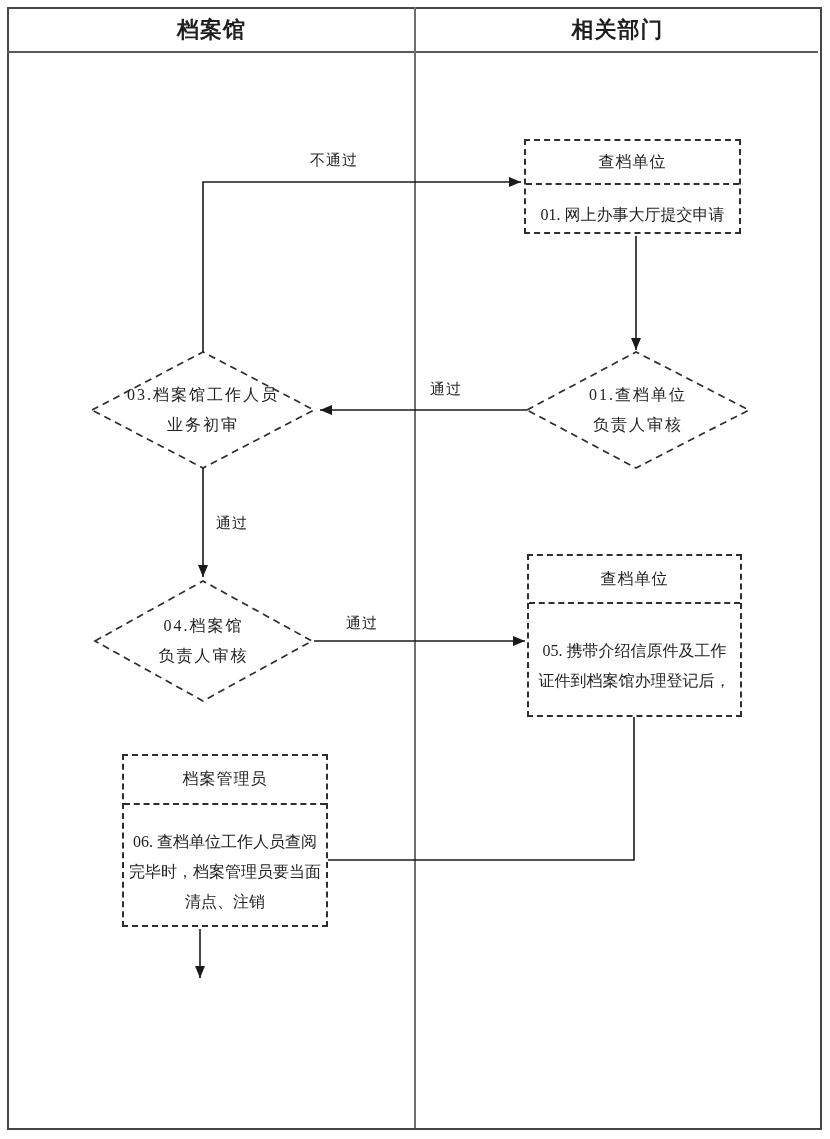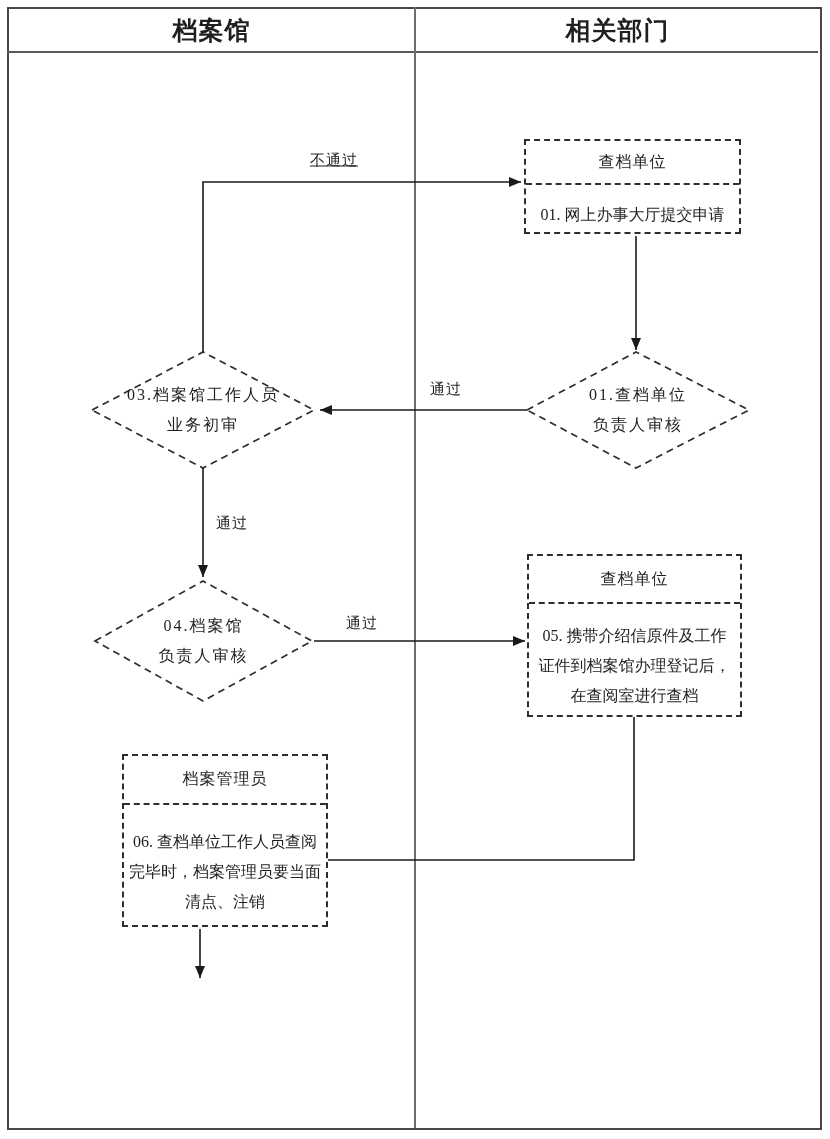--- a/index.html
+++ b/index.html
@@ -6,21 +6,21 @@
   .stage{
     position:relative;width:830px;height:1139px;background:#ffffff;
     font-family:"Liberation Serif","DejaVu Serif",serif;color:#1f1f1f;
     overflow:hidden;
   }
   .frame{position:absolute;left:7px;top:7px;width:811px;height:1119px;border:2px solid #474747;}
   .header-row{position:absolute;left:7px;top:7px;width:811px;height:44px;border-bottom:2px solid #5a5a5a;}
   .lane-divider{position:absolute;left:414px;top:7px;width:2px;height:1121px;background:#6e6e6e;}
   .lane-title{
     position:absolute;top:9px;height:42px;display:flex;align-items:center;justify-content:center;
-    font-weight:bold;font-size:25px;letter-spacing:1px;
+    font-weight:bold;font-size:22px;letter-spacing:1px;
   }
   .lane-title.left{left:9px;width:405px;}
   .lane-title.right{left:416px;width:403px;}
 
   .wires{position:absolute;left:0;top:0;z-index:1;}
 
   .box{
     position:absolute;z-index:2;border:2px dashed #2e2e2e;background:#fff;
     display:flex;flex-direction:column;box-sizing:border-box;gap:13px;
   }
@@ -103,34 +103,33 @@
     <span>负责人审核</span>
   </div>
 
   <div class="box" style="left:527px;top:554px;width:215px;height:163px;">
     <div class="box-title" style="height:46px;">
       <span>查档单位</span>
     </div>
     <div class="box-body">
       <span>05. 携带介绍信原件及工作</span>
       <span>证件到档案馆办理登记后，</span>
-      <span>在查阅室进行查档</span>
     </div>
   </div>
 
   <div class="box" style="left:122px;top:754px;width:206px;height:173px;">
     <div class="box-title" style="height:47px;">
       <span>档案管理员</span>
     </div>
     <div class="box-body">
       <span>06. 查档单位工作人员查阅</span>
       <span>完毕时，档案管理员要当面</span>
       <span>清点、注销</span>
     </div>
   </div>
 
 
-  <div class="edge-label" style="left:334px;top:160px;text-decoration:underline;"><span>不通过</span></div>
+  <div class="edge-label" style="left:334px;top:160px;"><span>不通过</span></div>
   <div class="edge-label" style="left:446px;top:389px;"><span>通过</span></div>
   <div class="edge-label" style="left:232px;top:523px;"><span>通过</span></div>
   <div class="edge-label" style="left:362px;top:623px;"><span>通过</span></div>
 
 </div>
 
 </body></html>

